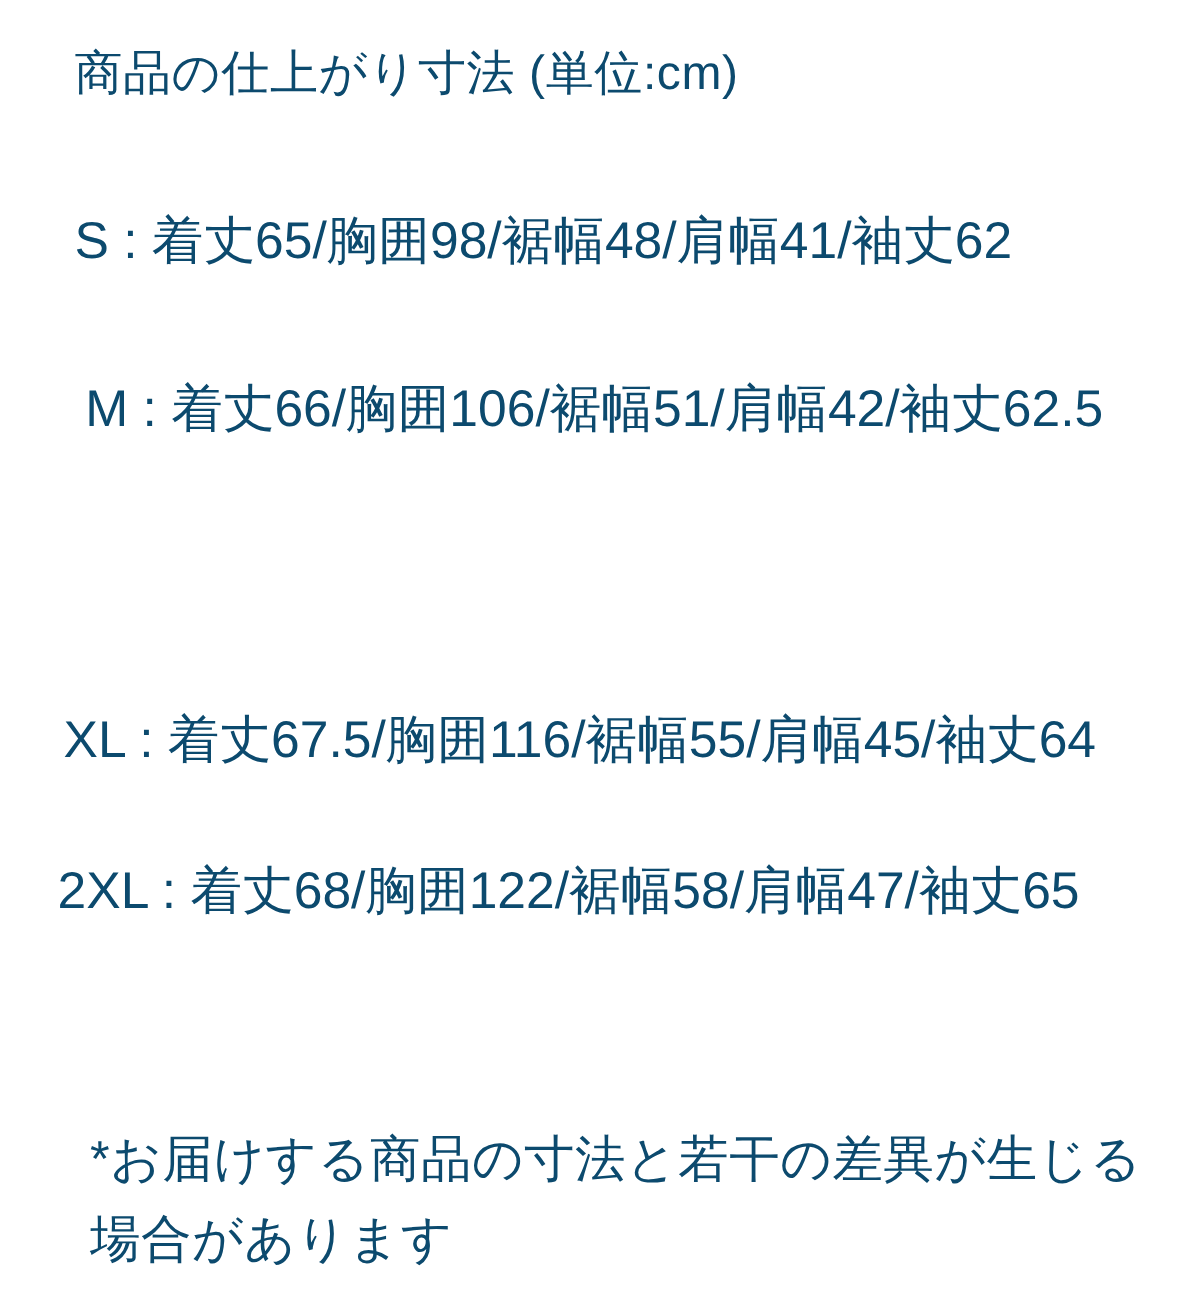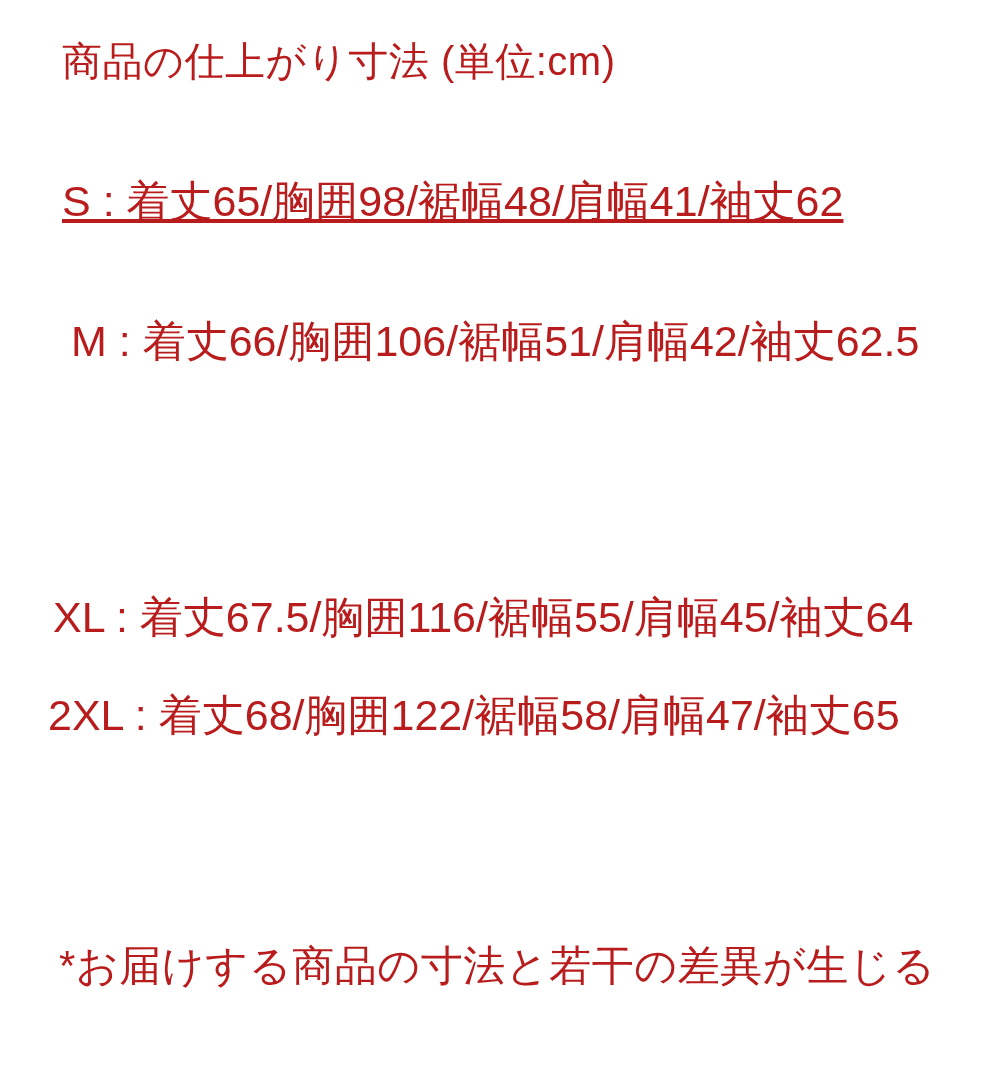--- a/index.html
+++ b/index.html
@@ -7,21 +7,21 @@
     padding: 0;
     background: #ffffff;
   }
   .canvas {
     position: relative;
     width: 997px;
     height: 1080px;
     background: #ffffff;
     overflow: hidden;
     font-family: "Liberation Sans", "DejaVu Sans", sans-serif;
-    color: #b91c1c;
+    color: #0c4a6e;
   }
   .title {
     position: absolute;
     top: 38px;
     left: 62px;
     margin: 0;
     font-size: 40px;
     font-weight: 400;
     line-height: 1.15;
     white-space: nowrap;
@@ -29,29 +29,29 @@
   }
   .size-row {
     position: absolute;
     margin: 0;
     font-size: 43px;
     font-weight: 400;
     line-height: 1.1;
     white-space: nowrap;
     letter-spacing: 0px;
   }
-  .row-s   { top: 178px; left: 62px; text-decoration: underline; }
+  .row-s   { top: 178px; left: 62px; }
   .row-m   { top: 318px; left: 60px; margin-left: 11px; }
   .row-l   { top: 457px; left: 62px; }
   .row-xl  { top: 594px; left: 53px; }
-  .row-2xl { top: 692px; left: 48px; }
+  .row-2xl { top: 720px; left: 48px; }
   .footnote {
     position: absolute;
     top: 932px;
-    left: 59px;
+    left: 75px;
     margin: 0;
     font-size: 42px;
     font-weight: 400;
     line-height: 67px;
     letter-spacing: 0.5px;
   }
   .footnote-line { white-space: nowrap; }
 </style>
 </head>
 <body>
@@ -64,15 +64,16 @@
 
   <p class="size-row row-m">M : 着丈66/胸囲106/裾幅51/肩幅42/袖丈62.5</p>
 
 
   <p class="size-row row-xl">XL : 着丈67.5/胸囲116/裾幅55/肩幅45/袖丈64</p>
 
   <p class="size-row row-2xl">2XL : 着丈68/胸囲122/裾幅58/肩幅47/袖丈65</p>
 
   <div class="footnote">
     <div class="footnote-line">*お届けする商品の寸法と若干の差異が生じる</div>
+    <div class="footnote-line">場合があります</div>
   </div>
 
 </div>
 
 </body></html>

